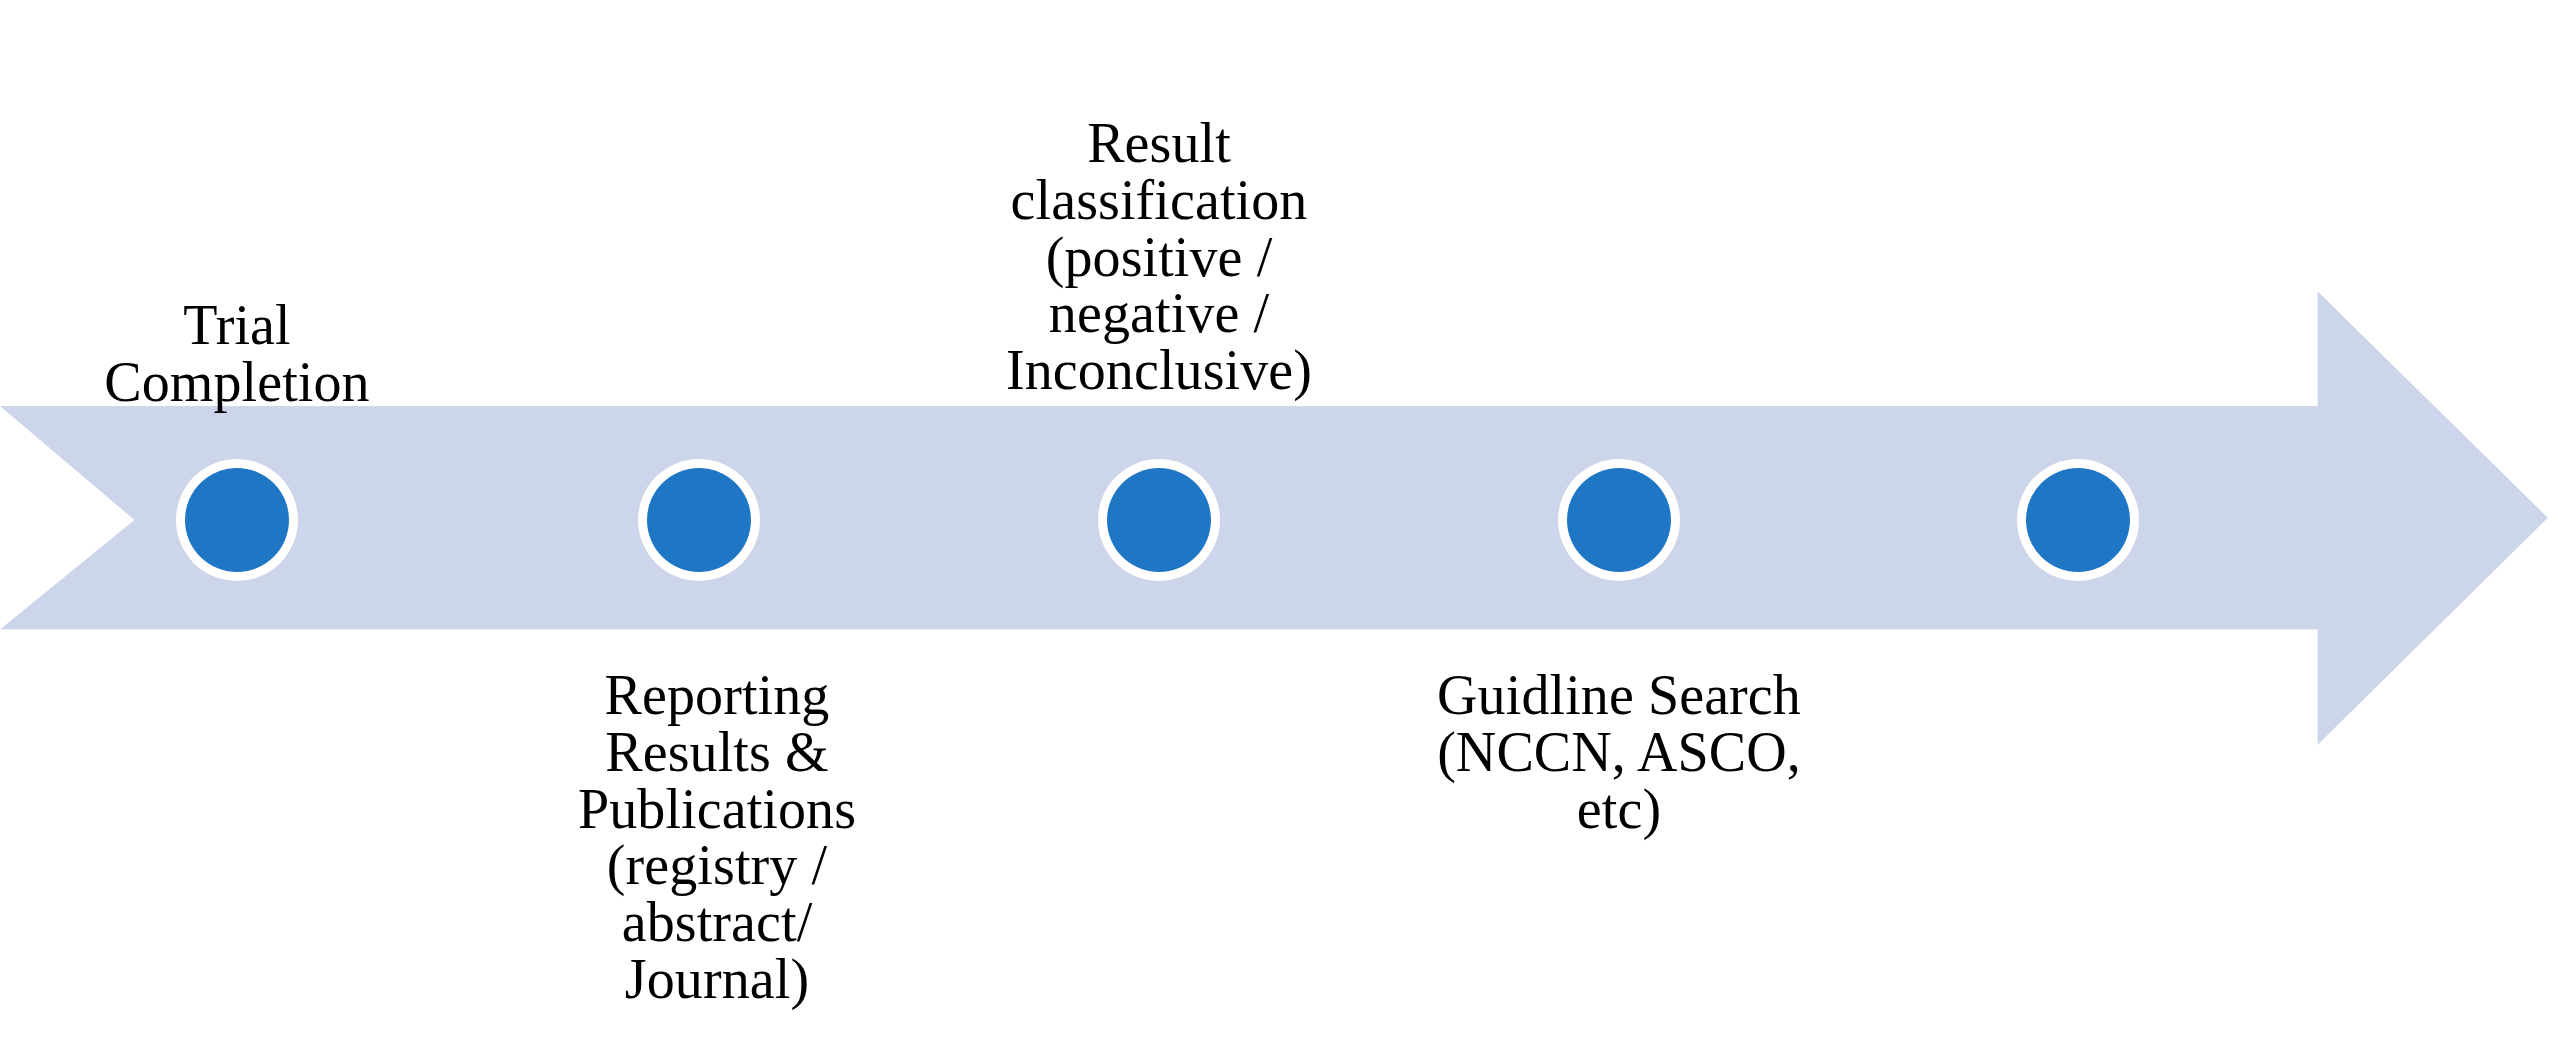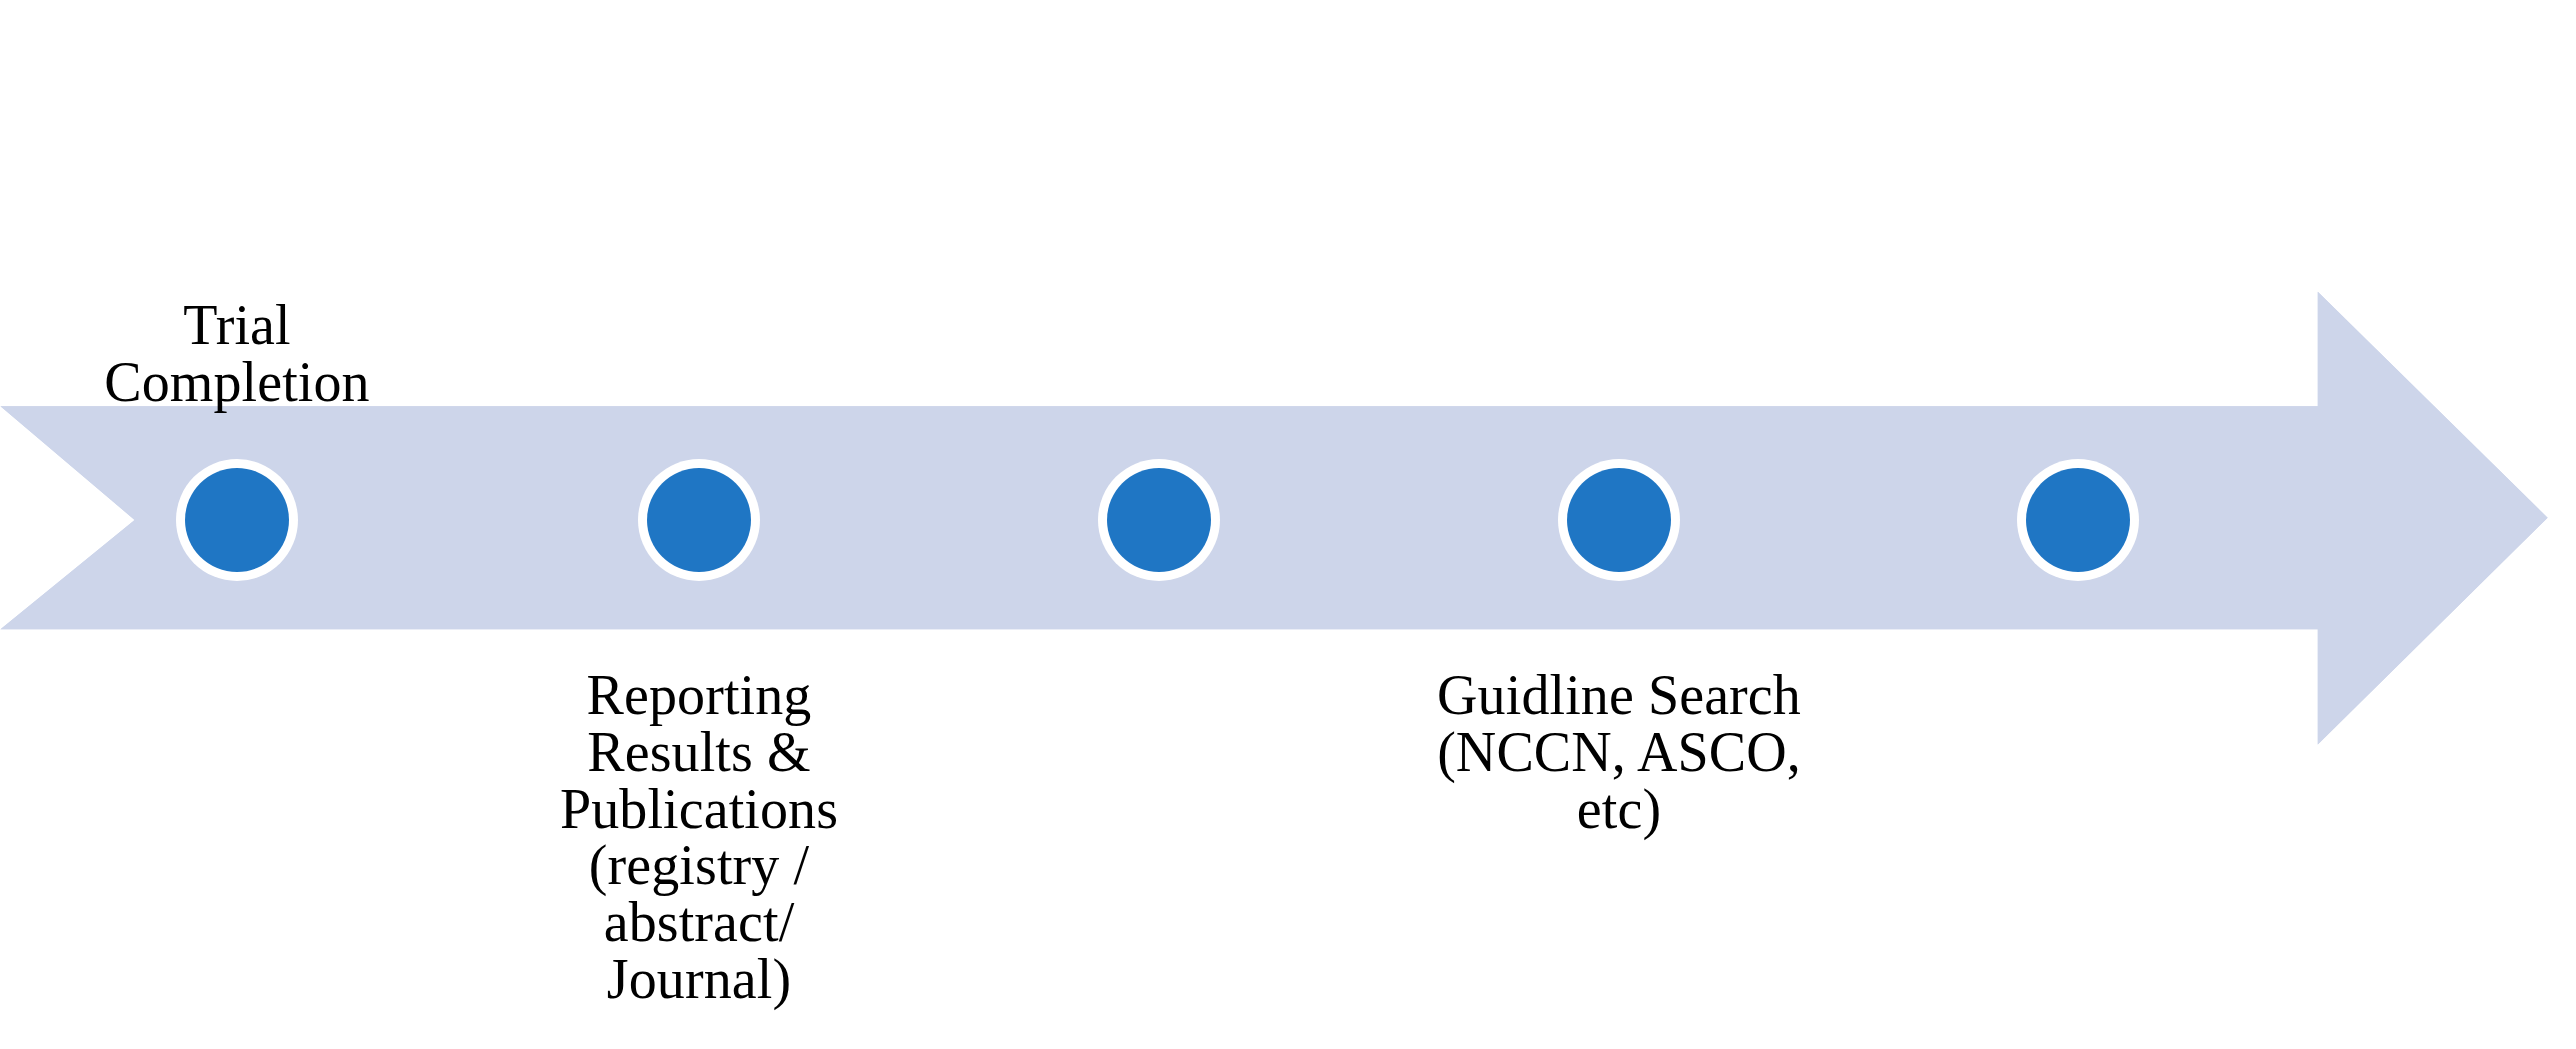--- a/index.html
+++ b/index.html
@@ -75,27 +75,32 @@
 
   <div class="label above" style="left:237px; bottom:638px;">Trial
 Completion</div>
   <div class="marker" style="left: 237px; top: 520px; background: rgb(255, 255, 255);">
     <span class="dot" style="background: rgb(31, 118, 196);"></span>
   </div>
 
   <div class="marker" style="left: 699px; top: 520px; background: rgb(255, 255, 255);">
     <span class="dot" style="background: rgb(31, 118, 196);"></span>
   </div>
-  <div class="label below" style="left:699px; top:667px;text-align:center;">Reporting
+  <div class="label below" style="left:717px; top:667px;text-align:center;">Reporting
 Results &amp;
 Publications
 (registry /
 abstract/
 Journal)</div>
 
+  <div class="label above" style="left:1159px; bottom:650px;">Result
+classification
+(positive /
+negative /
+Inconclusive)</div>
   <div class="marker" style="left: 1159px; top: 520px; background: rgb(255, 255, 255);">
     <span class="dot" style="background: rgb(31, 118, 196);"></span>
   </div>
 
   <div class="marker" style="left: 1619px; top: 520px; background: rgb(255, 255, 255);">
     <span class="dot" style="background: rgb(31, 118, 196);"></span>
   </div>
   <div class="label below" style="left:1619px; top:667px;">Guidline Search
 (NCCN, ASCO,
 etc)</div>

